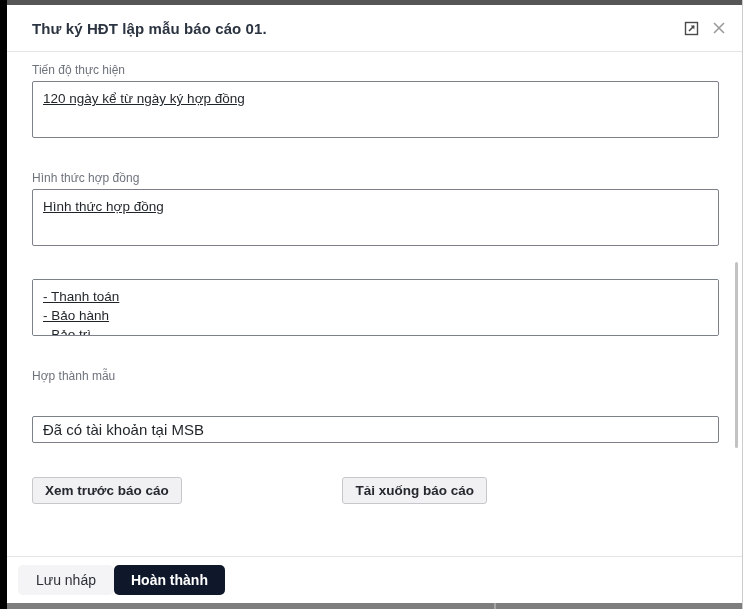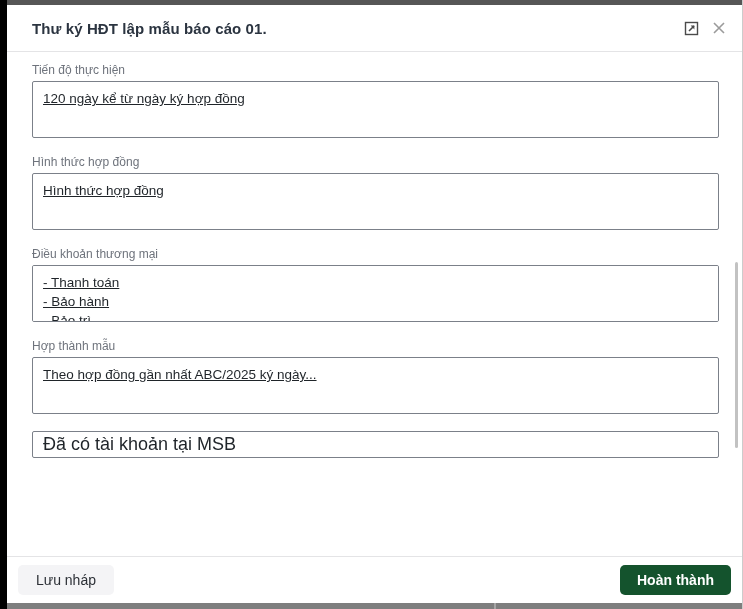--- a/index.html
+++ b/index.html
@@ -11,39 +11,39 @@
   .bottom-edge{position:relative;height:6px;background:#7e7e7e;flex:0 0 auto;}
   .bottom-edge .notch{position:absolute;left:487px;top:0;width:2px;height:6px;background:#a5a5a5;}
 
   .header{flex:0 0 auto;height:47px;display:flex;align-items:center;padding:0 14px 0 25px;
           border-bottom:1px solid #e4e4e6;box-sizing:border-box;}
   .title{flex:1;margin:0;font-size:15px;font-weight:bold;color:#2b3440;letter-spacing:.1px;}
   .header-icons{display:flex;align-items:center;gap:10px;}
   .icon-btn{display:inline-flex;align-items:center;justify-content:center;width:18px;height:18px;cursor:pointer;background:none;border:none;padding:0;}
 
   .body{flex:1 1 auto;position:relative;padding:11px 0 0 25px;box-sizing:border-box;overflow:hidden;}
-  .field{width:599px;margin-bottom:17px;}
+  .field{width:599px;margin-bottom:33px;}
   .field-label{display:block;font-size:12px;color:#6e737c;margin-bottom:4px;line-height:14px;}
   .field textarea{display:block;width:687px;height:57px;box-sizing:border-box;resize:none;
        border:1px solid #7b8089;border-radius:2px;background:#fff;
        font-family:"Liberation Sans","DejaVu Sans",sans-serif;font-size:13.5px;color:#1f2429;
        padding:7px 10px;line-height:19px;outline:none;text-decoration:underline;}
   .field input{display:block;width:687px;height:27px;box-sizing:border-box;
        border:1px solid #7b8089;border-radius:2px;background:#fff;
-       font-family:"Liberation Sans","DejaVu Sans",sans-serif;font-size:18px;color:#1f2429;
+       font-family:"Liberation Sans","DejaVu Sans",sans-serif;font-size:15px;color:#1f2429;
        padding:0 10px;outline:none;}
 
   .inline-actions{width:687px;display:flex;margin-top:34px;padding-right:232px;box-sizing:border-box;
        justify-content:space-between;align-items:center;}
   .btn-outline{height:27px;background:#f1f1f3;border:1px solid #c7c7cb;border-radius:3px;
        font-family:"Liberation Sans","DejaVu Sans",sans-serif;font-size:13.5px;font-weight:bold;color:#25292f;
        padding:0 12px;cursor:pointer;}
 
-  .footer{flex:0 0 auto;height:47px;display:flex;align-items:center;justify-content:space-between;
-       gap:12px;padding:8px 11px;border-top:1px solid #e4e4e6;box-sizing:border-box;background:#fff;}
+  .footer{flex:0 0 auto;height:47px;display:flex;align-items:center;justify-content:flex-start;
+       padding:8px 11px;border-top:1px solid #e4e4e6;box-sizing:border-box;background:#fff;}
   .btn-ghost{height:30px;background:#f4f4f6;border:none;border-radius:5px;
        font-family:"Liberation Sans","DejaVu Sans",sans-serif;font-size:14px;color:#2c3036;
        padding:0 18px;cursor:pointer;}
   .btn-primary{height:30px;border:none;border-radius:5px;
        font-family:"Liberation Sans","DejaVu Sans",sans-serif;font-size:14px;font-weight:bold;color:#ffffff;
        padding:0 17px;cursor:pointer;}
 
   .scroll-thumb{position:absolute;right:4px;top:262px;width:3px;height:186px;border-radius:2px;background:#c2c2c2;}
 </style>
 </head>
@@ -76,40 +76,42 @@
       <label class="field-label">Tiến độ thực hiện</label>
       <textarea style="">120 ngày kể từ ngày ký hợp đồng</textarea>
     </div>
 
     <div class="field">
       <label class="field-label">Hình thức hợp đồng</label>
       <textarea style="">Hình thức hợp đồng</textarea>
     </div>
 
     <div class="field">
-      <label class="field-label">Điều khoản thương mại</label>
       <textarea style="">- Thanh toán
 - Bảo hành
 - Bảo trì</textarea>
     </div>
 
     <div class="field">
       <label class="field-label">Hợp thành mẫu</label>
-      <textarea style="">Theo hợp đồng gần nhất ABC/2025 ký ngày...</textarea>
     </div>
 
     <div class="field">
       <input type="text" value="Đã có tài khoản tại MSB" style="">
     </div>
 
+    <div class="inline-actions">
+      <button class="btn-outline">Xem trước báo cáo</button>
+      <button class="btn-outline">Tải xuống báo cáo</button>
+    </div>
   </div>
 
   <div class="footer">
     <button class="btn-ghost">Lưu nháp</button>
-    <button class="btn-primary" id="primary-btn" style="background: #14532d;">Hoàn thành</button>
+    <button class="btn-primary" id="primary-btn" style="background: #0f172a;">Hoàn thành</button>
   </div>
 
   <div class="bottom-edge">
     <div class="notch"></div>
   </div>
 
   <div class="scroll-thumb"></div>
 </div>
 
 </body></html>

